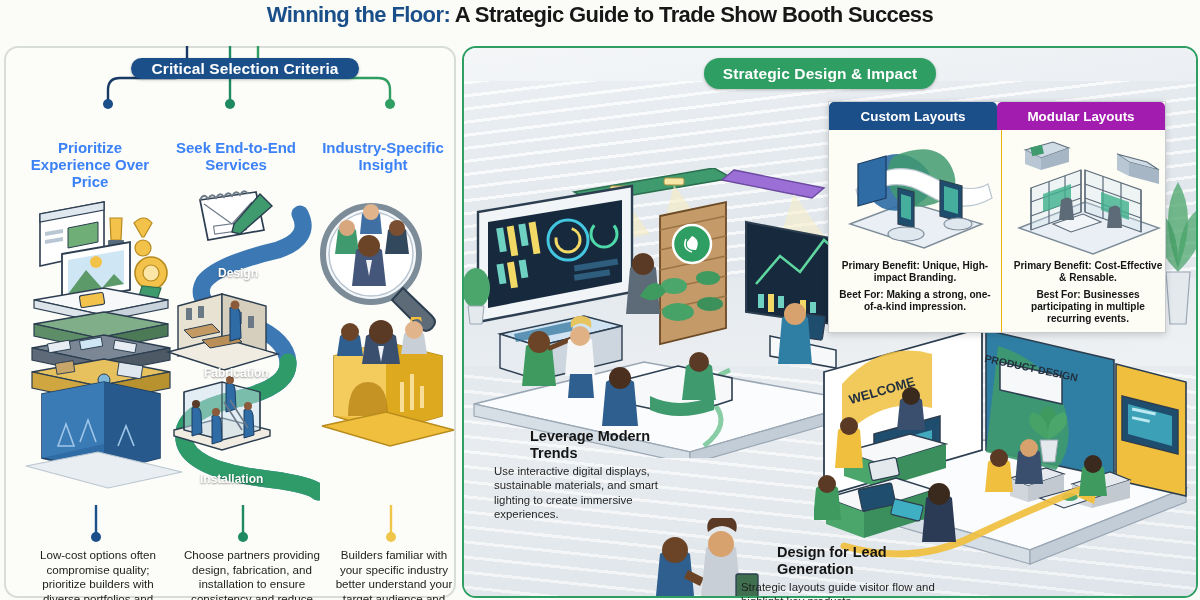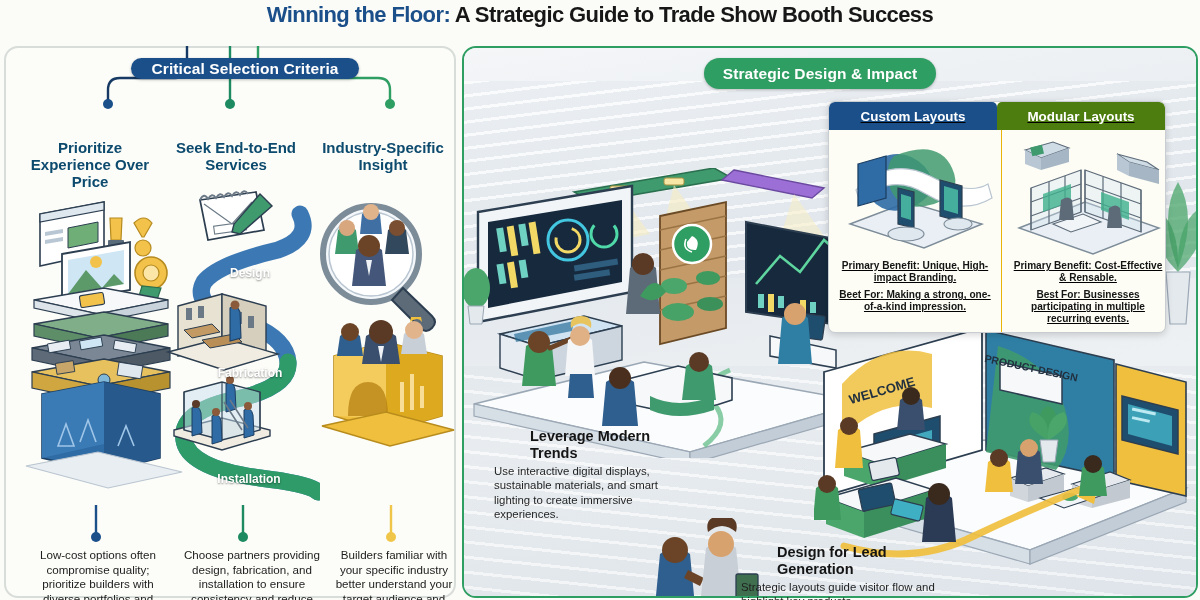--- a/index.html
+++ b/index.html
@@ -60,64 +60,63 @@
   }
   .pill-left { left: 131px; top: 58px; width: 228px; height: 21px; background: #1b4f8a; }
   .pill-right { left: 704px; top: 58px; width: 232px; height: 31px; background: #2e9e63; }
 
   
   .tree { position: absolute; left: 0; top: 46px; width: 456px; height: 110px; z-index: 30; }
 
   
   .col-head {
     position: absolute; z-index: 30;
-    font-size: 15px; font-weight: bold; color: #0c4a6e;
+    font-size: 15px; font-weight: bold; color: #3b82f6;
     text-align: center; line-height: 1.12;
   }
   .ch1 { left: 28px; top: 140px; width: 124px; }
   .ch2 { left: 166px; top: 140px; width: 140px; }
   .ch3 { left: 310px; top: 140px; width: 146px; }
 
   
   .ill { position: absolute; z-index: 20; }
 
   
   .ribbon-label {
     position: absolute; z-index: 26; color: #ffffff;
-    font-size: 12px; font-weight: bold; text-align: center;
+    font-size: 12px; font-weight: bold; text-align: left;
     text-shadow: 0 1px 2px rgba(0,0,0,.45);
     white-space: nowrap;
   }
 
   
   .cap {
     position: absolute; z-index: 30;
     font-size: 11.6px; line-height: 1.26; color: #1d1d1d;
     text-align: center;
   }
   .cap1 { left: 24px; top: 548px; width: 148px; }
   .cap2 { left: 176px; top: 548px; width: 152px; }
   .cap3 { left: 330px; top: 548px; width: 128px; }
 
   
   .compare {
     position: absolute; left: 828px; top: 101px; width: 338px; height: 232px;
-    background: #fdfdf6; border: 1.5px solid #c8cdd2; border-radius: 7px;
+    background: #fdfdf6; border: 1.5px solid #c8cdd2; border-radius: 0;
     z-index: 35; overflow: hidden;
     box-shadow: 0 2px 7px rgba(0,0,0,.16);
-    text-decoration: underline;
   }
   .cmp-head { display: flex; height: 28px; }
   .cmp-head .h {
     flex: 1; color: #fff; font-size: 13.4px; font-weight: bold;
     display: flex; align-items: center; justify-content: center;
     border-radius: 5px 5px 0 0;
   }
   .cmp-head .h.custom { background: #1b4f8a; }
-  .cmp-head .h.modular { background: #4d7c0f; }
+  .cmp-head .h.modular { background: #a21caf; }
   .cmp-body { display: flex; height: 204px; }
   .cmp-col { flex: 1; padding: 6px 7px 0; position: relative; }
   .cmp-col + .cmp-col { border-left: 1px solid #eab308; }
   .cmp-art { height: 124px; position: relative; }
   .cmp-txt { padding: 0 2px; text-align: center; }
   .cmp-txt p { font-size: 10.1px; font-weight: bold; line-height: 1.2; color: #141414; }
   .cmp-txt p + p { margin-top: 5px; }
 
   
   .callout { position: absolute; z-index: 38; }

